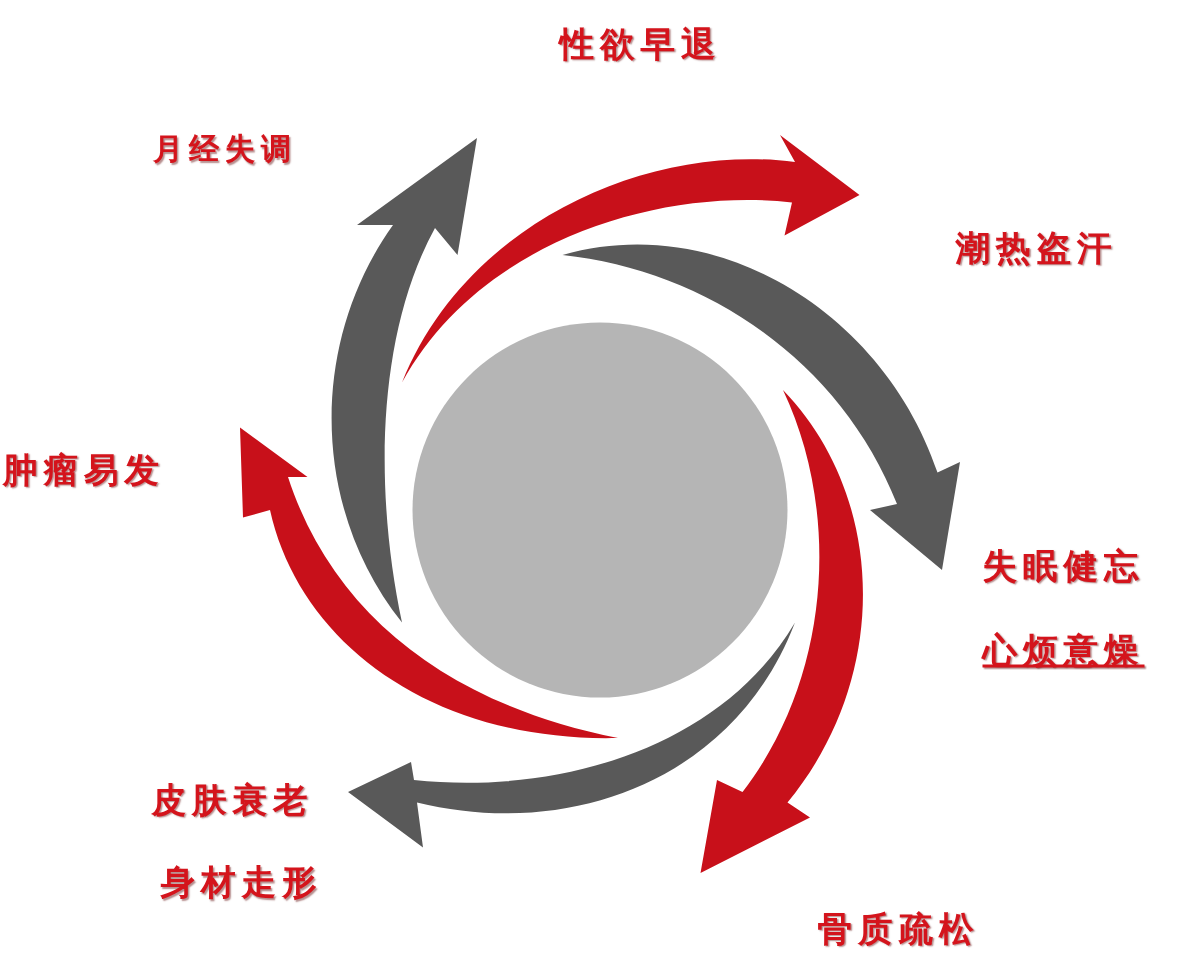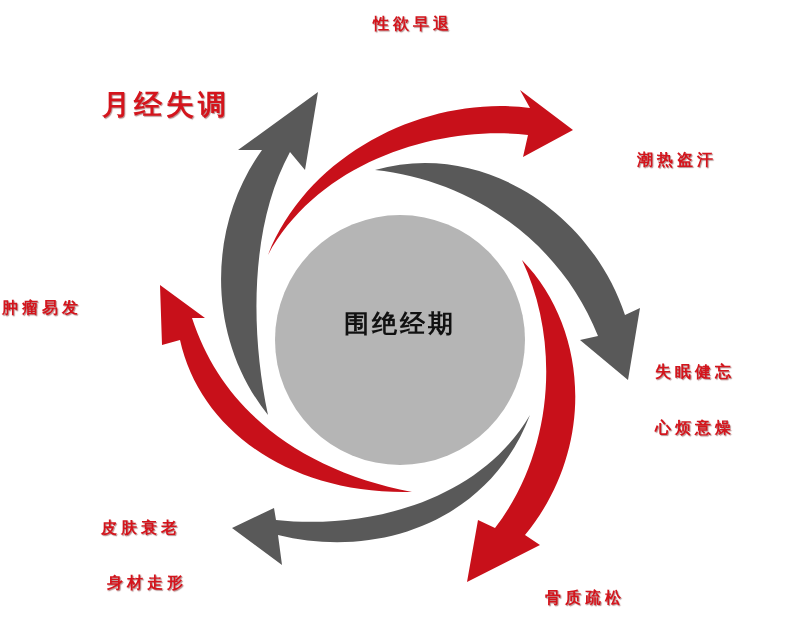--- a/index.html
+++ b/index.html
@@ -1,20 +1,20 @@
 <!DOCTYPE html>
 <html><head>
 <meta charset="utf-8">
 <style>
   html, body { margin: 0; padding: 0; background: #ffffff; }
   body { width: 800px; height: 637px; position: relative; overflow: hidden;
          font-family: "DejaVu Sans", "Liberation Sans", sans-serif; }
   #diagram { position: absolute; left: 0; top: 0; width: 800px; height: 637px; }
   .label {
-    position: absolute; color: #d4141c; font-weight: bold; font-size: 16px;
+    position: absolute; color: #d4141c; font-weight: bold; font-size: 23px;
     letter-spacing: 4px; white-space: nowrap;
     text-shadow: 1px 1px 1px rgba(90,0,0,0.45);
     font-family: "DejaVu Serif", "Liberation Serif", serif;
   }
   .center-text {
     position: absolute; left: 300px; top: 300px; width: 200px;
     text-align: center; color: #111; font-weight: bold; font-size: 25px;
     letter-spacing: 3px; line-height: 48px;
     font-family: "DejaVu Sans", "Liberation Sans", sans-serif;
   }
@@ -51,24 +51,23 @@
            L282,565 L232,528 L274,508 L276,520
            C370,530 480,500 530,415 Z"></path>
 
   <path fill="#c8101a" d="M412,492
            C290,495 200,430 180,340
            L162,345 L160,285 L205,318 L192,318
            C222,410 300,470 412,492 Z"></path>
 </svg>
 
 <div class="center-text">
-  <div>围绝经期</div>
 </div>
 
 <div class="label" style="left:373px; top:14px;">性欲早退</div>
-<div class="label" style="left:102px; top:86px; font-size:28px;">月经失调</div>
+<div class="label" style="left:102px; top:86px; font-size:20px;">月经失调</div>
 <div class="label" style="left:625px; top:150px;margin-left:12px;">潮热盗汗</div>
 <div class="label" style="left:655px; top:362px;font-family:Liberation Mono, monospace;">失眠健忘</div>
-<div class="label" style="left:655px; top:418px;">心烦意燥</div>
+<div class="label" style="left:655px; top:418px;text-decoration:underline;">心烦意燥</div>
 <div class="label" style="left:2px; top:298px;font-family:Liberation Serif, serif;">肿瘤易发</div>
 <div class="label" style="left:101px; top:518px;text-align:center;">皮肤衰老</div>
 <div class="label" style="left:107px; top:573px;">身材走形</div>
-<div class="label" style="left:545px; top:588px;">骨质疏松</div>
+<div class="label" style="left:545px; top:604px;">骨质疏松</div>
 
 </body></html>

